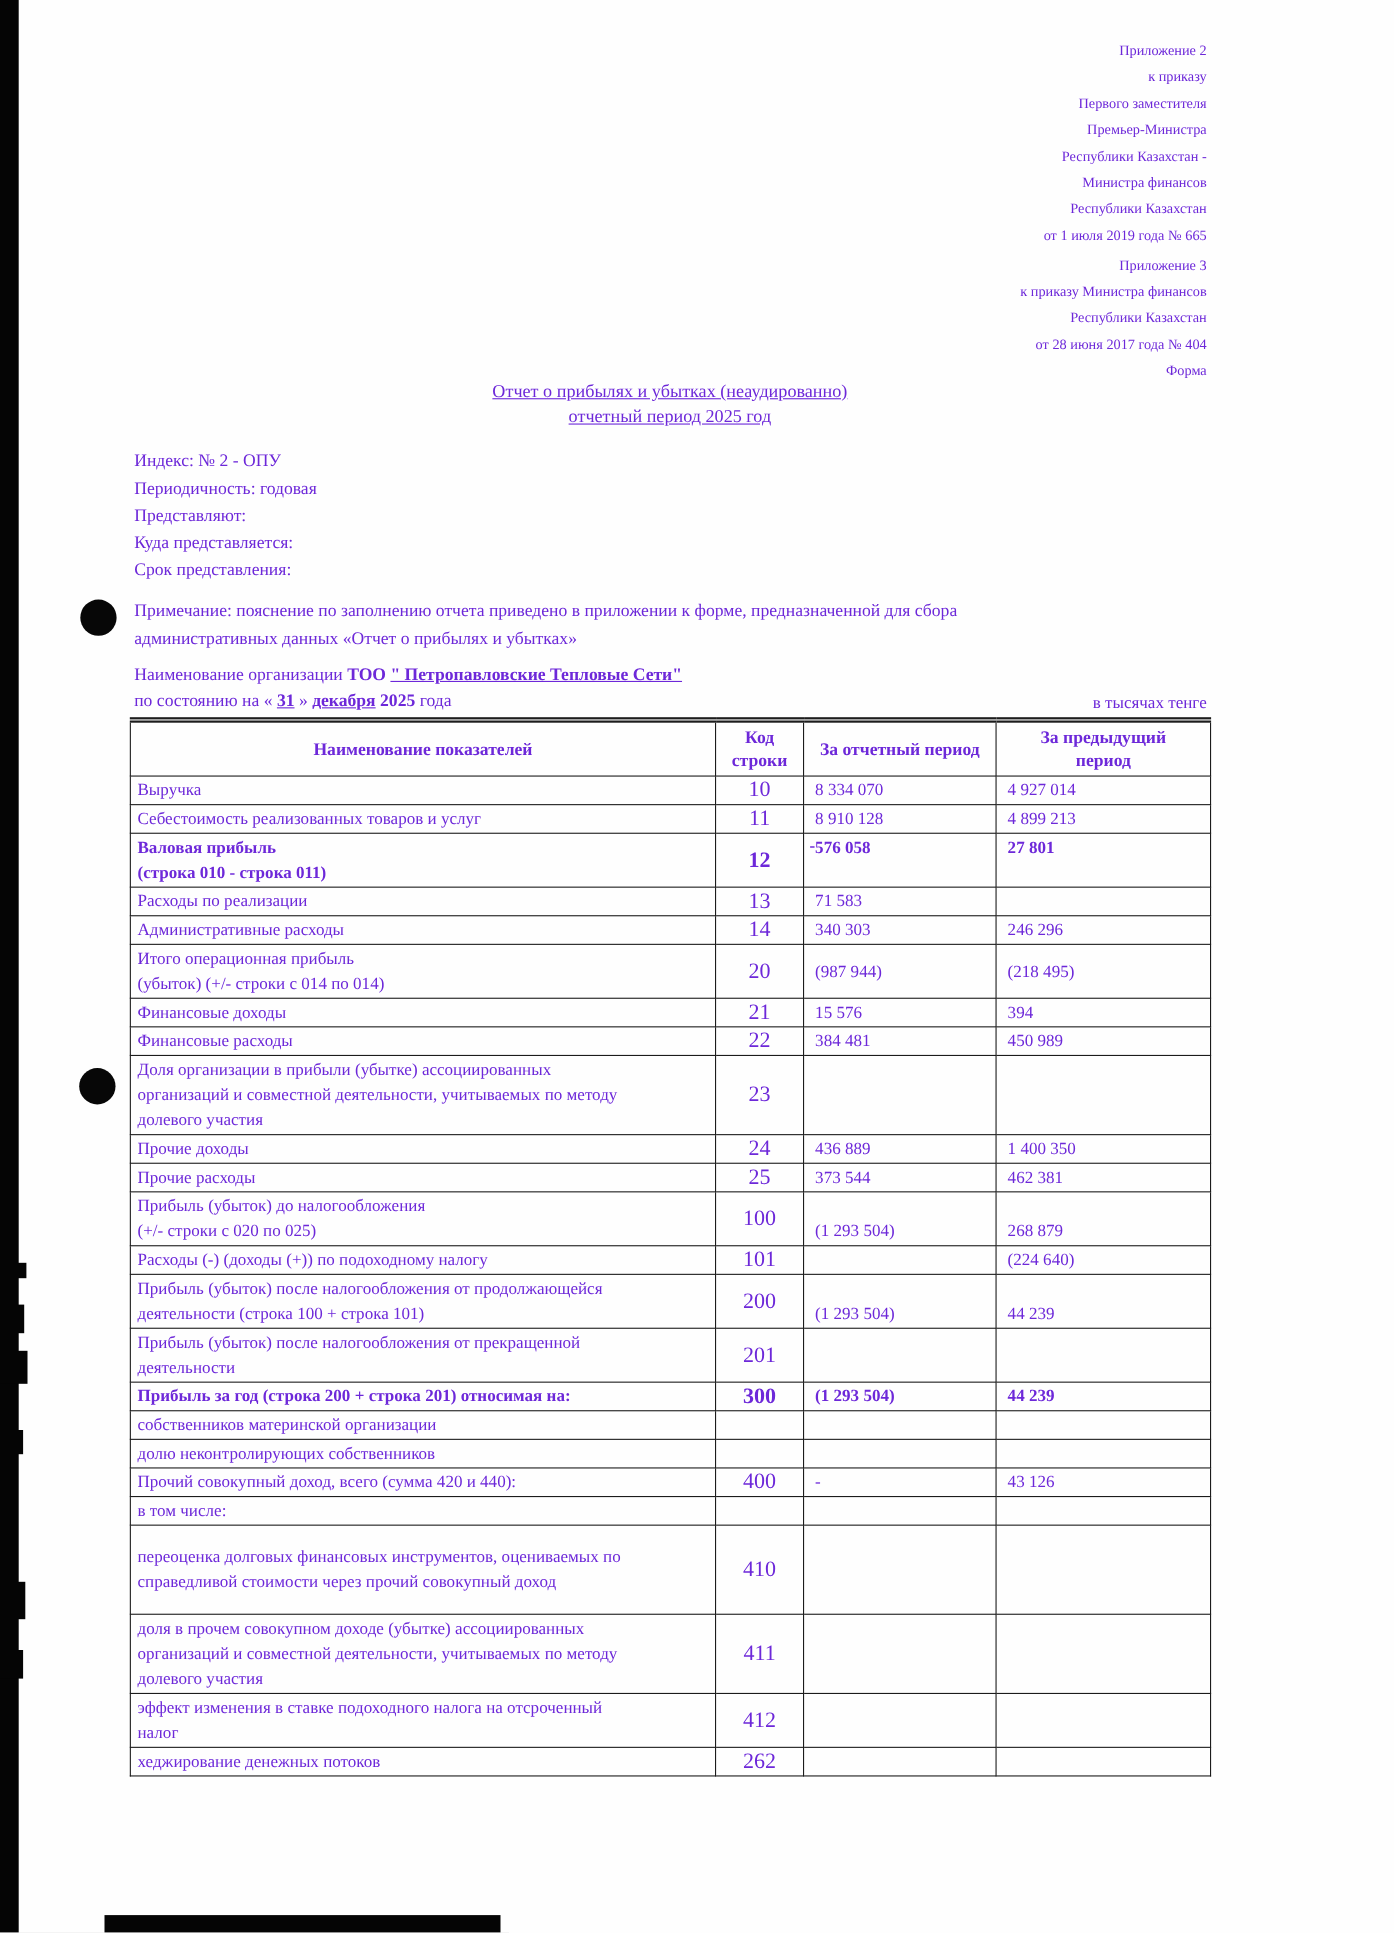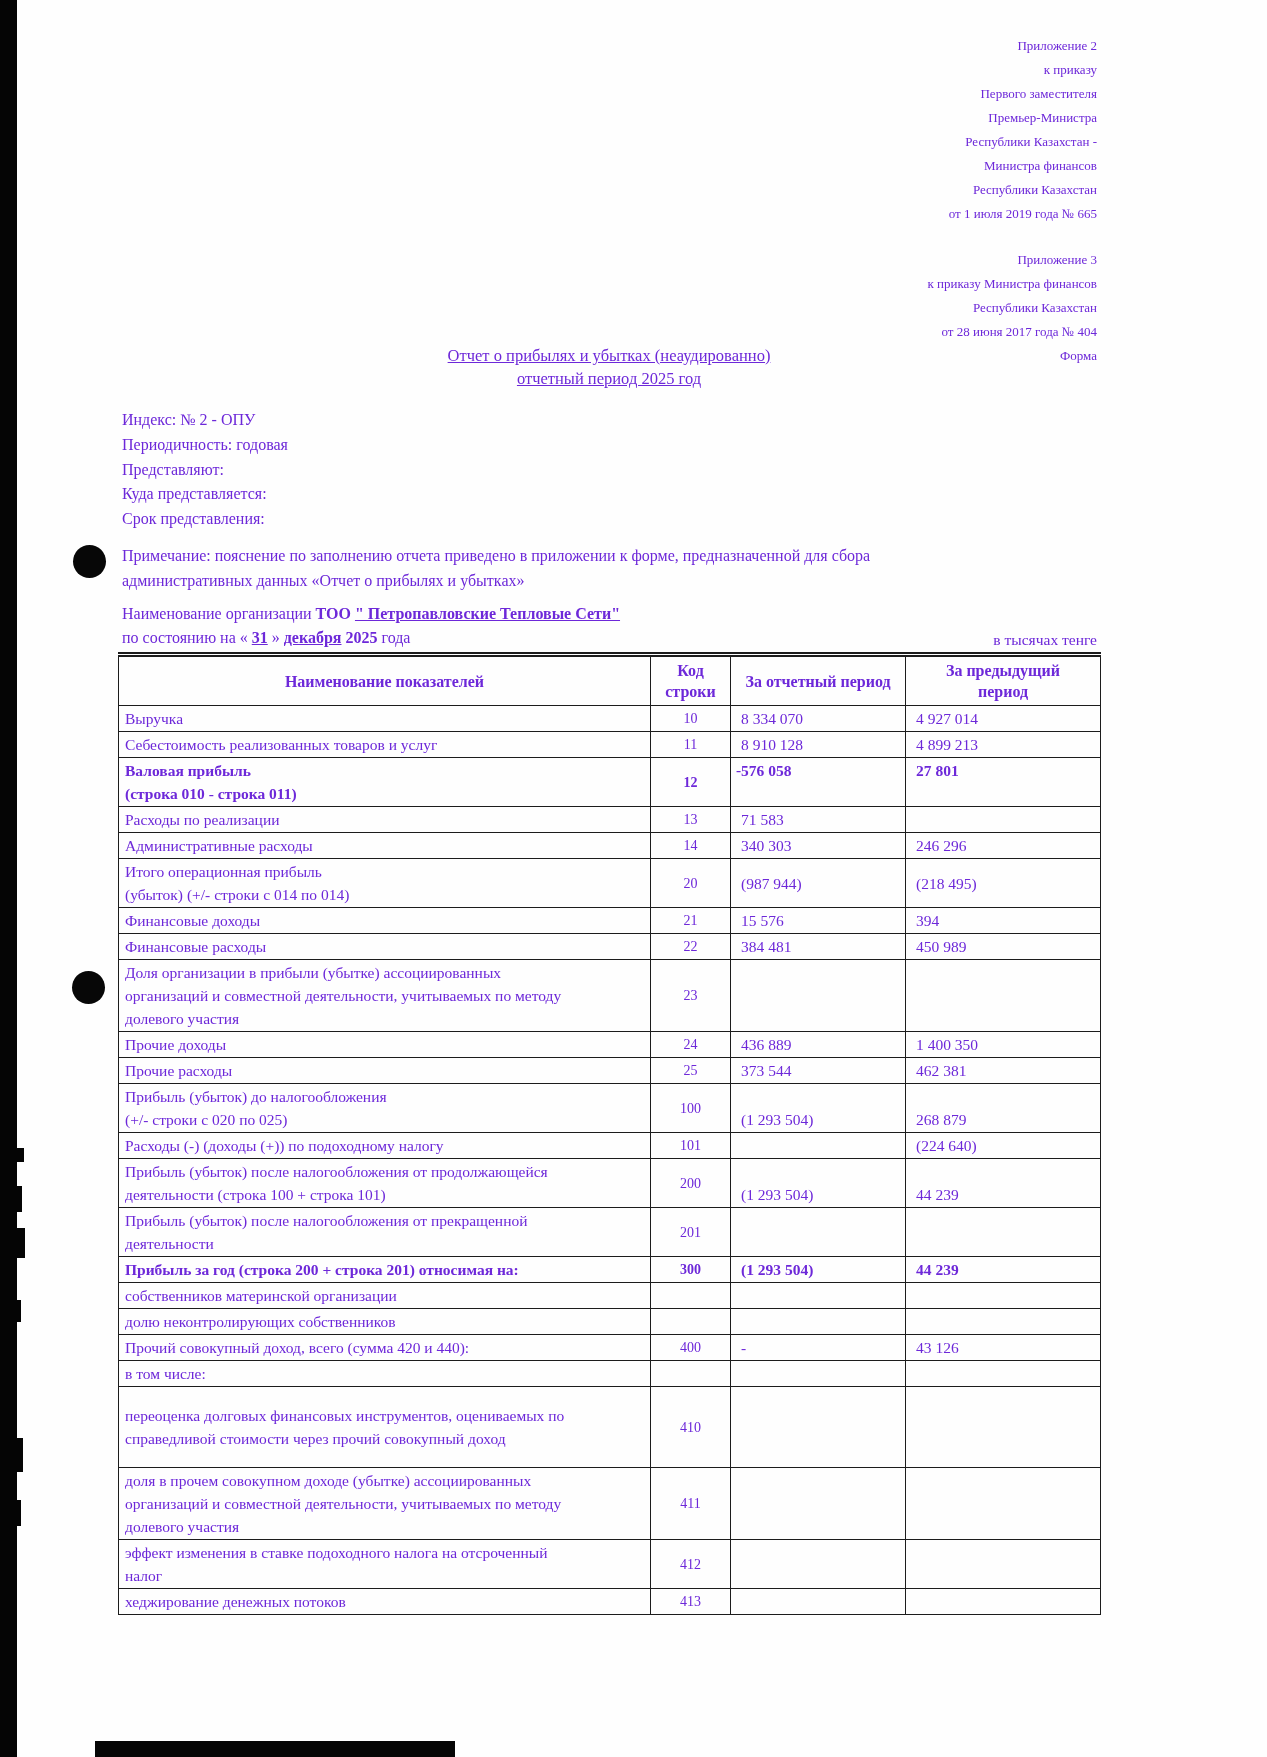--- a/index.html
+++ b/index.html
@@ -7,42 +7,42 @@
     position:relative;width:1267px;height:1757px;background:#fefefe;
     font-family:"Liberation Serif",serif;color:#6d28d9;overflow:hidden;
   }
   
   .scan-strip{position:absolute;left:0;top:0;width:17px;height:1757px;background:#050505;}
   .scan-bump{position:absolute;left:0;background:#050505;}
   .hole{position:absolute;width:33px;height:33px;border-radius:50%;background:#070707;}
   .bottom-bar{position:absolute;left:95px;top:1741px;width:360px;height:16px;background:#050505;}
   
   .hdr-right{position:absolute;right:170px;top:34px;text-align:right;font-size:13px;line-height:24px;white-space:nowrap;}
-  .hdr-right2{position:absolute;right:170px;top:248px;text-align:right;font-size:13px;line-height:24px;white-space:nowrap;}
+  .hdr-right2{position:absolute;right:170px;top:229px;text-align:right;font-size:13px;line-height:24px;white-space:nowrap;}
   .hdr-right div,.hdr-right2 div{display:block;}
   
   .doc-title{position:absolute;left:118px;top:344px;width:982px;text-align:center;font-size:16.5px;line-height:23px;text-decoration:underline;}
   
   .meta{position:absolute;left:122px;top:408px;font-size:16px;line-height:24.8px;}
   .meta .note{margin-top:12px;}
   .meta .orgline{margin-top:8px;}
   .b-u{font-weight:bold;text-decoration:underline;}
   .b{font-weight:bold;}
   
   .units{position:absolute;right:170px;top:631px;font-size:15.5px;}
   
   .tbl-wrap{position:absolute;left:118px;top:652px;width:982px;}
   table{border-collapse:collapse;width:100%;table-layout:fixed;font-size:15.5px;}
   col.c0{width:532px;}col.c1{width:80px;}col.c2{width:175px;}col.c3{width:195px;}
   th,td{border:1.6px solid #1c1c1c;vertical-align:middle;}
   th{border-top:5px double #1c1c1c;font-size:16px;font-weight:bold;text-align:center;
      line-height:21px;padding:3px 4px;white-space:pre-line;}
   td{padding:1px 4px;line-height:23px;min-height:23px;}
   td.c-name{text-align:left;padding-left:6px;white-space:pre-line;margin-top:44px;}
-  td.c-code{text-align:center;font-size:14px;}
+  td.c-code{text-align:center;font-size:20px;}
   td.c-val{text-align:left;padding-right:8px;position:relative;padding-left:10px;}
   tr.bold td{font-weight:bold;}
   tr.vbottom td.c-val{vertical-align:bottom;}
   tr.vtop td.c-val{vertical-align:top;}
   tr.tall td{height:78px;}
   .dash{position:absolute;left:5px;top:0;font-weight:bold;}
   tr{height:24px;}
 </style>
 </head>
 <body>
@@ -267,21 +267,21 @@
           </tr>
           <tr>
             <td class="c-name">эффект изменения в ставке подоходного налога на отсроченный
 налог</td>
             <td class="c-code">412</td>
             <td class="c-val"><span></span></td>
             <td class="c-val"></td>
           </tr>
           <tr>
             <td class="c-name">хеджирование денежных потоков</td>
-            <td class="c-code">413</td>
+            <td class="c-code">262</td>
             <td class="c-val"><span></span></td>
             <td class="c-val"></td>
           </tr>
         </tbody>
     </table>
   </div>
 
 </div>
 
 </body></html>

